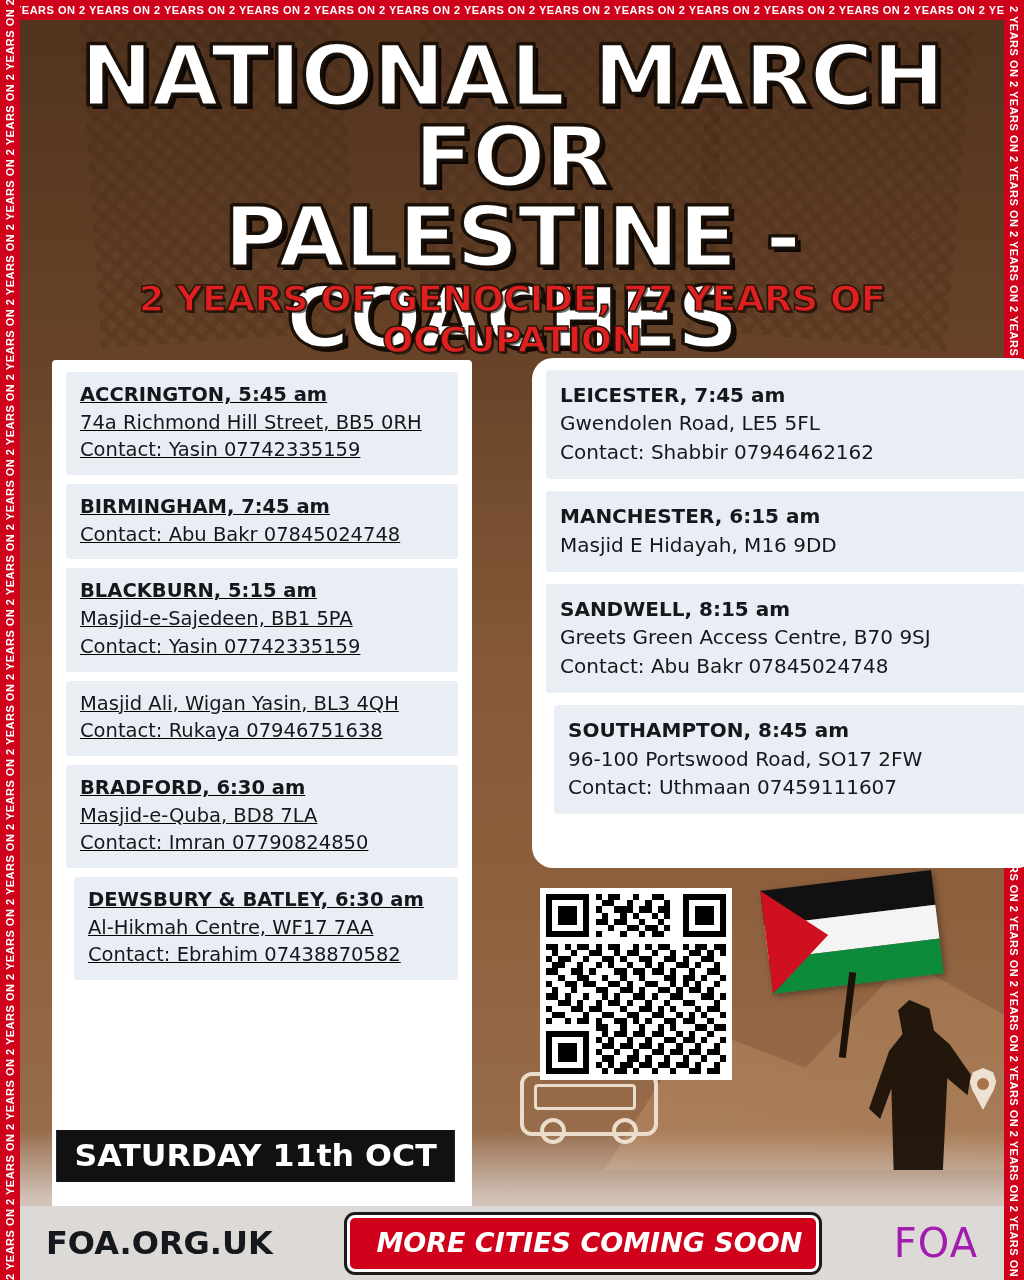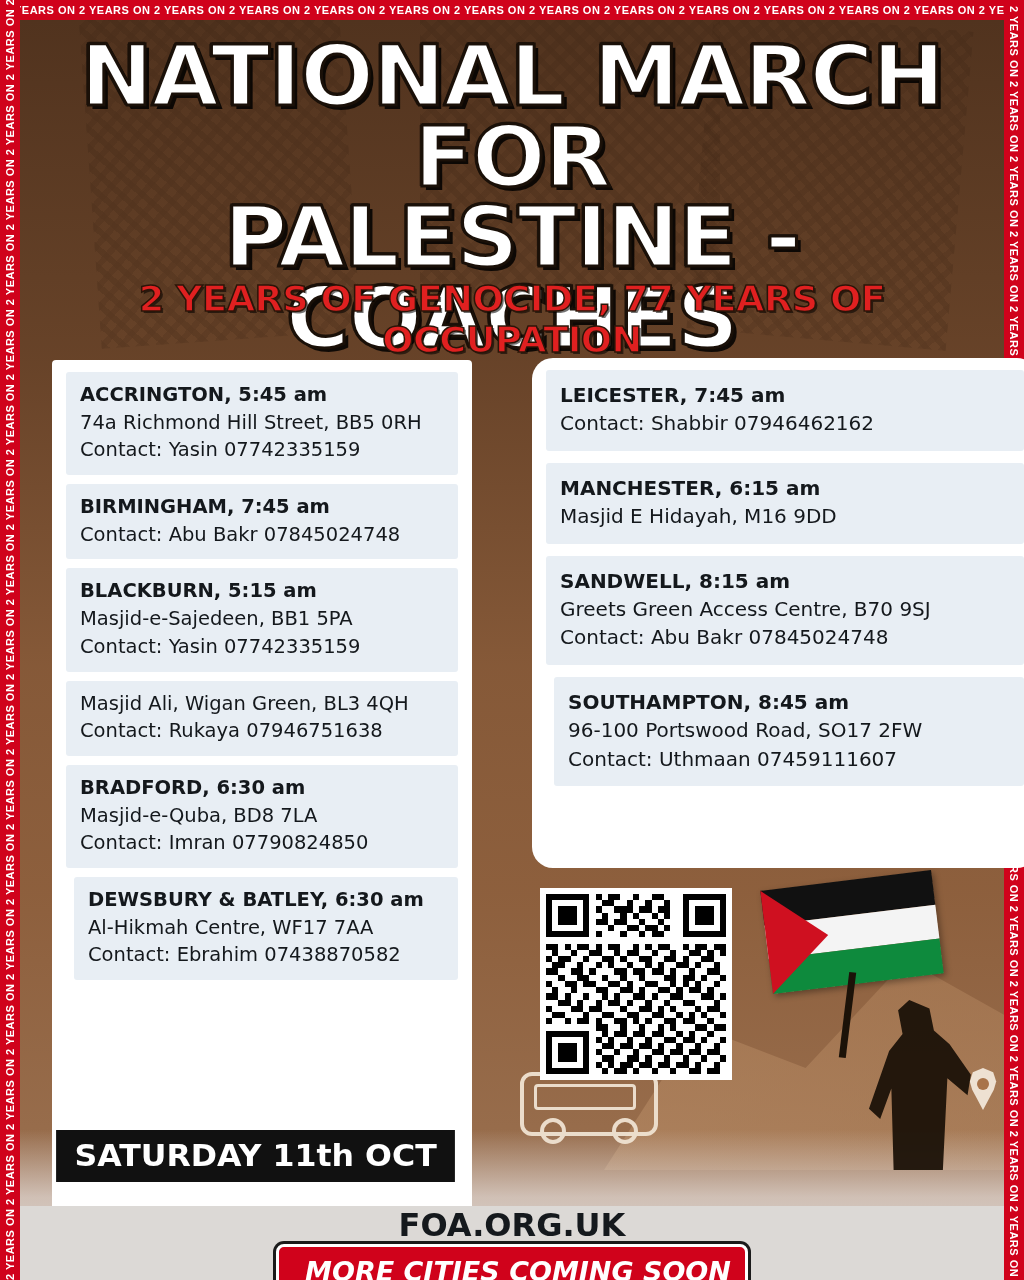--- a/index.html
+++ b/index.html
@@ -127,21 +127,21 @@
   }
 
   
   .panel {
     position: absolute;
     background: #ffffff;
     border-radius: 4px;
     padding: 12px 14px;
     box-sizing: border-box;
   }
-  .panel-left  { left: 52px;  top: 360px; width: 420px; height: 908px; }
+  .panel-left  { left: 52px;  top: 360px; width: 420px; height: 908px; text-decoration: underline; }
   .panel-right { left: 532px; top: 358px; width: 506px; height: 510px; border-radius: 21px; }
 
   .card {
     background: #e8eef4;
     border-radius: 3px;
     padding: 9px 14px 11px 14px;
     margin-bottom: 9px;
   }
   .card:last-child { margin-bottom: 0; margin-left: 8px; }
   .card .line {
@@ -258,21 +258,20 @@
   .footer {
     position: absolute;
     left: 20px; right: 20px; bottom: 0;
     height: 74px;
     background: #dcd9d6;
     display: flex;
     align-items: center;
     justify-content: space-between;
     padding: 0 26px;
     box-sizing: border-box;
-    flex-direction: column;
   }
   .footer-url {
     font-family: "DejaVu Sans", sans-serif;
     font-weight: bold;
     font-size: 32px;
     color: #15191d;
     letter-spacing: 0px;
   }
   .footer-pill {
     background: #d0021b;
@@ -353,38 +352,39 @@
     <div class="card">
       <div class="line title">BIRMINGHAM, 7:45 am</div>
       <div class="line">Contact: Abu Bakr 07845024748</div>
     </div>
     <div class="card">
       <div class="line title">BLACKBURN, 5:15 am</div>
       <div class="line">Masjid-e-Sajedeen, BB1 5PA</div>
       <div class="line">Contact: Yasin 07742335159</div>
     </div>
     <div class="card">
-      <div class="line">Masjid Ali, Wigan Green, BL3 4QH</div>
+      <div class="line">Masjid Ali, Wigan Yasin, BL3 4QH</div>
       <div class="line">Contact: Rukaya 07946751638</div>
     </div>
     <div class="card">
       <div class="line title">BRADFORD, 6:30 am</div>
       <div class="line">Masjid-e-Quba, BD8 7LA</div>
       <div class="line">Contact: Imran 07790824850</div>
     </div>
     <div class="card">
       <div class="line title">DEWSBURY &amp; BATLEY, 6:30 am</div>
       <div class="line">Al-Hikmah Centre, WF17 7AA</div>
       <div class="line">Contact: Ebrahim 07438870582</div>
     </div>
   </div>
 
   <div class="panel panel-right">
     <div class="card">
       <div class="line title">LEICESTER, 7:45 am</div>
+      <div class="line">Gwendolen Road, LE5 5FL</div>
       <div class="line">Contact: Shabbir 07946462162</div>
     </div>
     <div class="card">
       <div class="line title">MANCHESTER, 6:15 am</div>
       <div class="line">Masjid E Hidayah, M16 9DD</div>
     </div>
     <div class="card">
       <div class="line title">SANDWELL, 8:15 am</div>
       <div class="line">Greets Green Access Centre, B70 9SJ</div>
       <div class="line">Contact: Abu Bakr 07845024748</div>

